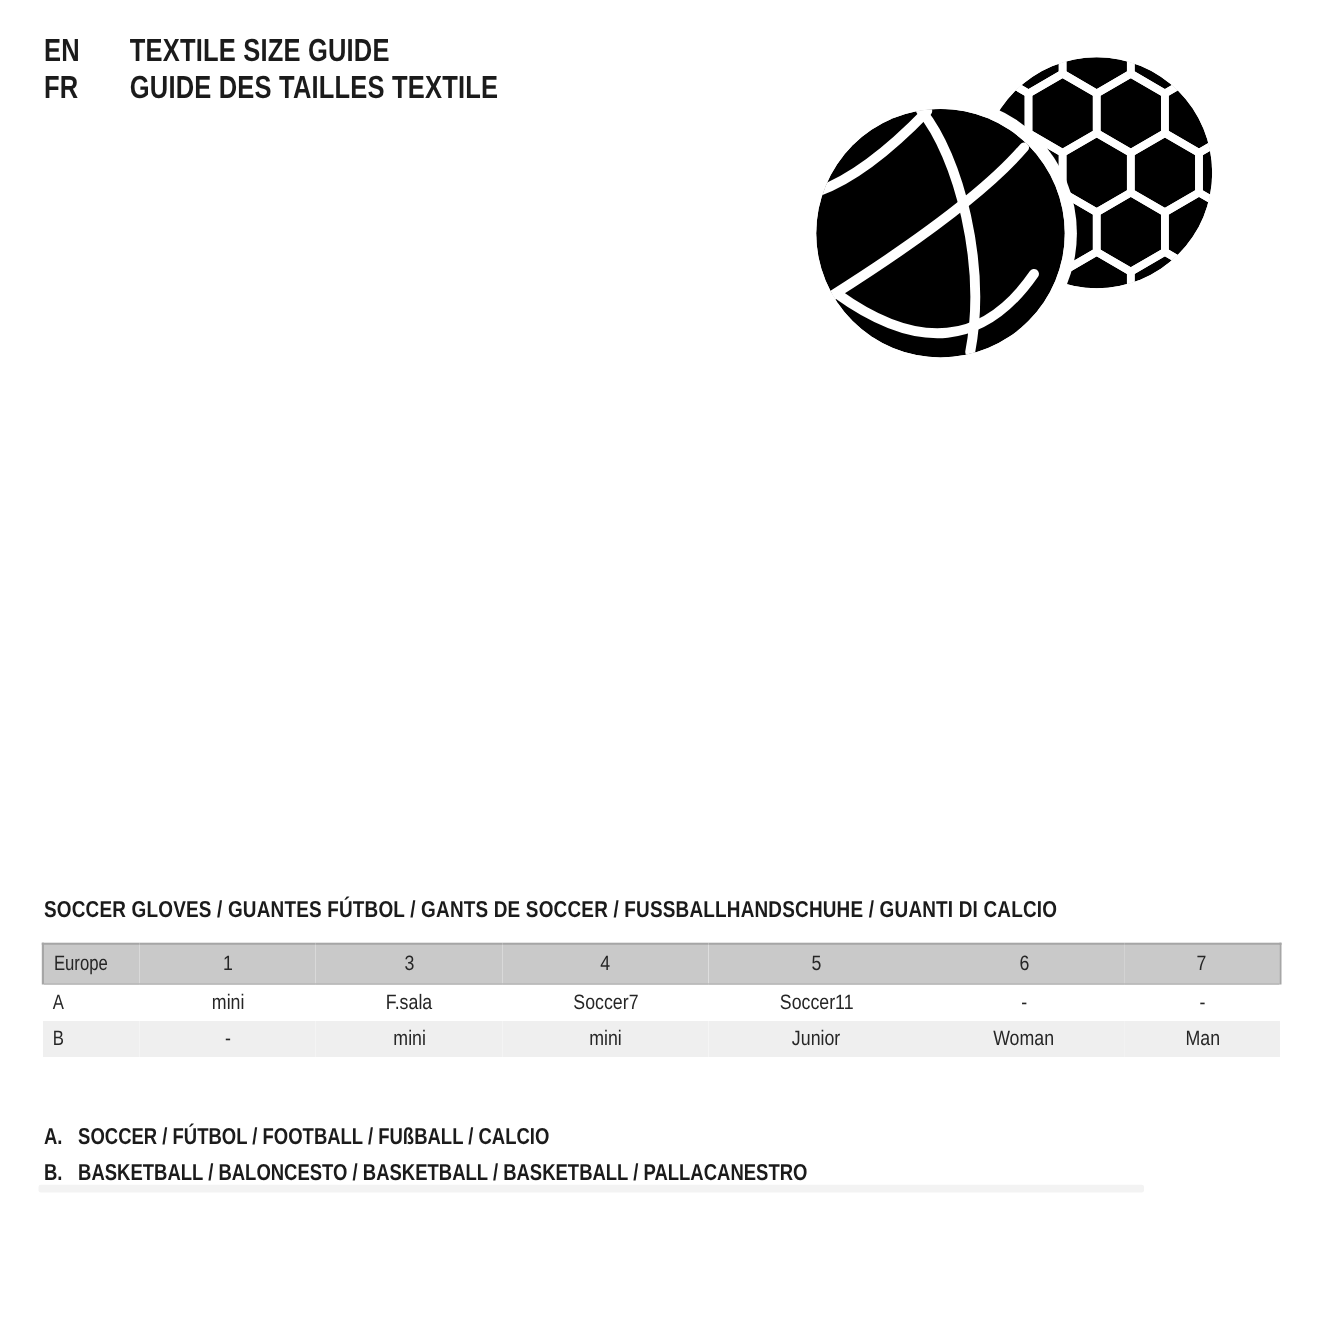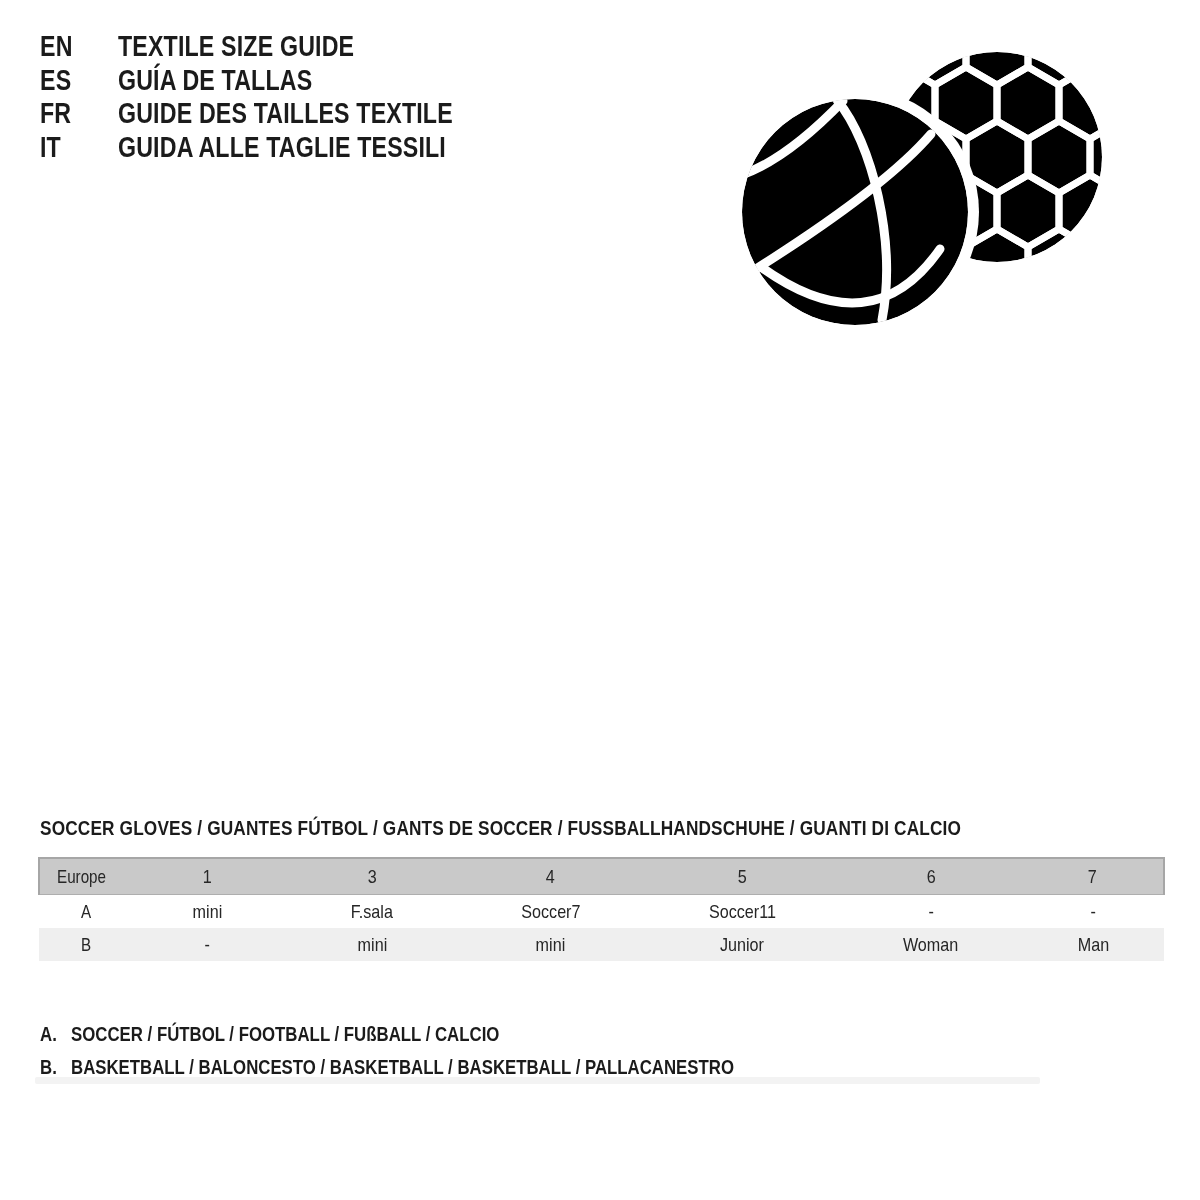--- a/index.html
+++ b/index.html
@@ -26,51 +26,43 @@
   
   .size-table{position:absolute;left:38px;top:857px;width:1125px;border-collapse:collapse;
     table-layout:fixed;font-size:19px;color:#262626;}
   .size-table th,.size-table td{padding:0;text-align:center;font-weight:400;overflow:hidden;}
   .size-table thead th{height:35px;background:#c9c9c9;
     border-top:2px solid #a6a6a6;border-bottom:1px solid #aeaeae;}
   .size-table thead th:first-child{border-left:2px solid #a6a6a6;}
   .size-table thead th:last-child{border-right:2px solid #a6a6a6;}
   .size-table tbody td{height:33px;background:#ffffff;}
   .size-table tr.rowB td{background:#efefef;}
-  .size-table .leftcell{text-align:center;padding-left:9px;}
+  .size-table .leftcell{text-align:left;padding-left:9px;}
 
   
   .legend{position:absolute;left:40px;top:1017px;}
   .legend-row{height:33.5px;display:flex;align-items:center;font-weight:700;font-size:21px;}
   .legend-key{width:31px;display:inline-block;transform:scaleX(0.8);transform-origin:0 50%;}
 
   
   .ghost{position:absolute;left:35px;top:1077px;width:1005px;height:7px;background:#f3f3f3;border-radius:2px;}
 </style>
 </head>
 <body>
 
 <div id="canvas">
 
   <section class="lang">
     <div class="lang-row">
       <span class="lang-code">EN</span>
       <span class="condl">TEXTILE SIZE GUIDE</span>
     </div>
     <div class="lang-row">
-      <span class="lang-code">ES</span>
-      <span class="condl">GUÍA DE TALLAS</span>
-    </div>
-    <div class="lang-row">
       <span class="lang-code">FR</span>
       <span class="condl">GUIDE DES TAILLES TEXTILE</span>
-    </div>
-    <div class="lang-row">
-      <span class="lang-code">IT</span>
-      <span class="condl">GUIDA ALLE TAGLIE TESSILI</span>
     </div>
   </section>
 
   <svg class="balls" viewBox="0 0 420 330" xmlns="http://www.w3.org/2000/svg" aria-hidden="true">
     <defs>
       <clipPath id="soccerClip">
           <circle cx="267" cy="117" r="105"></circle>
         </clipPath>
       <clipPath id="bballClip">
           <circle cx="125" cy="172" r="113"></circle>

